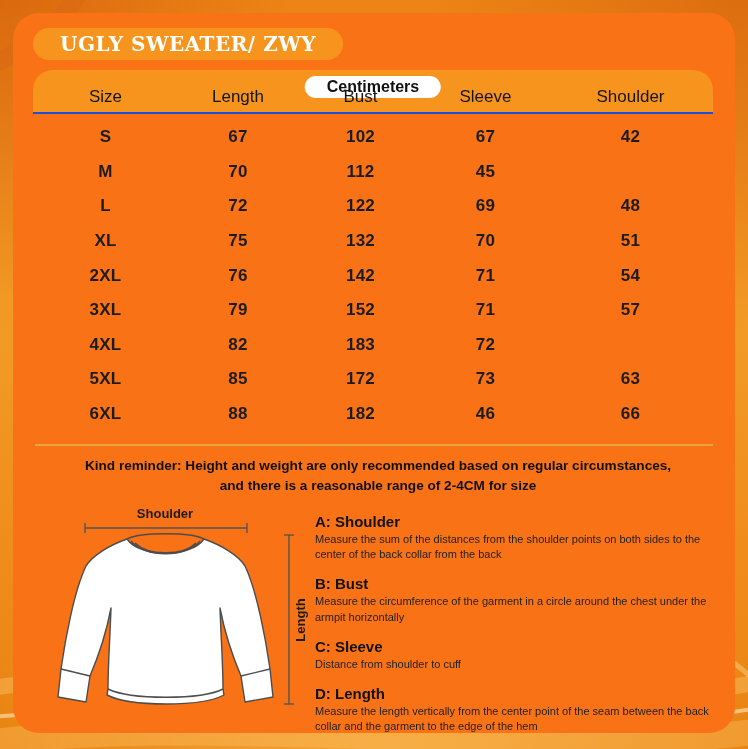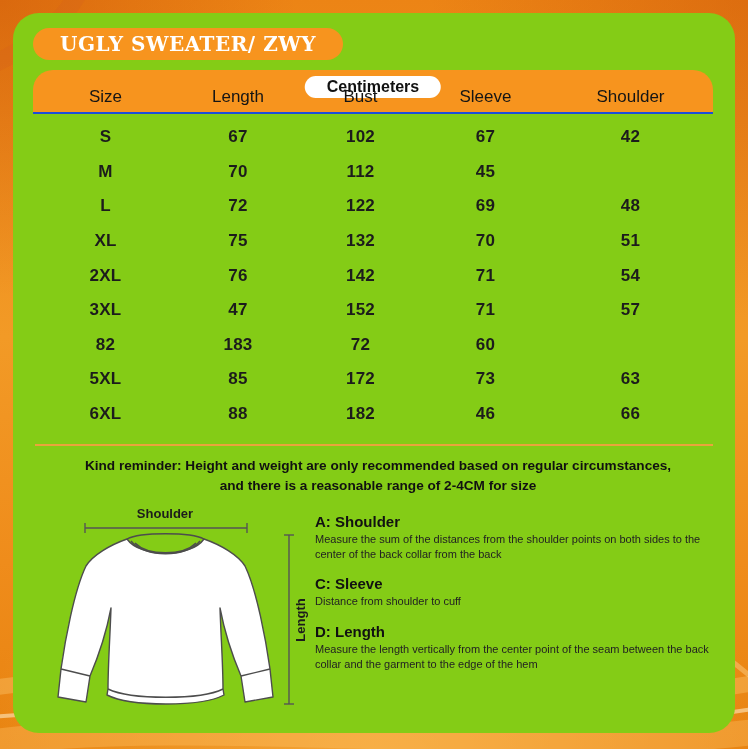--- a/index.html
+++ b/index.html
@@ -13,21 +13,21 @@
       radial-gradient(circle at 0% 0%, rgba(196,72,6,0.45), rgba(196,72,6,0) 28%),
       radial-gradient(circle at 100% 0%, rgba(196,72,6,0.38), rgba(196,72,6,0) 30%),
       radial-gradient(circle at 50% 105%, rgba(255,196,90,0.55), rgba(255,196,90,0) 45%),
       linear-gradient(180deg, #ec8415 0%, #f29a26 45%, #ef8c1b 75%, #e88310 100%);
   }
   .bg-waves { position: absolute; left: 0; top: 0; width: 748px; height: 749px; z-index: 0; }
 
   .card {
     position: absolute; left: 13px; top: 13px;
     width: 722px; height: 720px;
-    background: #84cc16;
+    background: #f97316;
     border-radius: 26px;
     z-index: 1;
   }
 
   .title-badge {
     position: absolute; left: 20px; top: 15px;
     height: 32px; line-height: 32px;
     padding: 0 27px;
     background: #f7941e;
     color: #ffffff;
@@ -173,30 +173,30 @@
       </div>
       <div class="trow">
         <div class="tcell">2XL</div>
         <div class="tcell">76</div>
         <div class="tcell">142</div>
         <div class="tcell">71</div>
         <div class="tcell">54</div>
       </div>
       <div class="trow">
         <div class="tcell">3XL</div>
-        <div class="tcell">47</div>
+        <div class="tcell">79</div>
         <div class="tcell">152</div>
         <div class="tcell">71</div>
         <div class="tcell">57</div>
       </div>
       <div class="trow">
+        <div class="tcell">4XL</div>
         <div class="tcell">82</div>
         <div class="tcell">183</div>
         <div class="tcell">72</div>
-        <div class="tcell">60</div>
       </div>
       <div class="trow">
         <div class="tcell">5XL</div>
         <div class="tcell">85</div>
         <div class="tcell">172</div>
         <div class="tcell">73</div>
         <div class="tcell">63</div>
       </div>
       <div class="trow">
         <div class="tcell">6XL</div>
@@ -255,20 +255,24 @@
     </g>
     <text x="250" y="115" text-anchor="middle" font-size="13" font-weight="bold" fill="#1c1c1c" transform="rotate(-90 250 115)">Length</text>
   </svg>
 
   <div class="guide">
     <div class="guide-item">
       <div class="guide-heading">A: Shoulder</div>
       <div class="guide-text">Measure the sum of the distances from the shoulder points on both sides to the center of the back collar from the back</div>
     </div>
     <div class="guide-item">
+      <div class="guide-heading">B: Bust</div>
+      <div class="guide-text">Measure the circumference of the garment in a circle around the chest under the armpit horizontally</div>
+    </div>
+    <div class="guide-item">
       <div class="guide-heading">C: Sleeve</div>
       <div class="guide-text">Distance from shoulder to cuff</div>
     </div>
     <div class="guide-item">
       <div class="guide-heading">D: Length</div>
       <div class="guide-text">Measure the length vertically from the center point of the seam between the back collar and the garment to the edge of the hem</div>
     </div>
   </div>
 
 </div>

